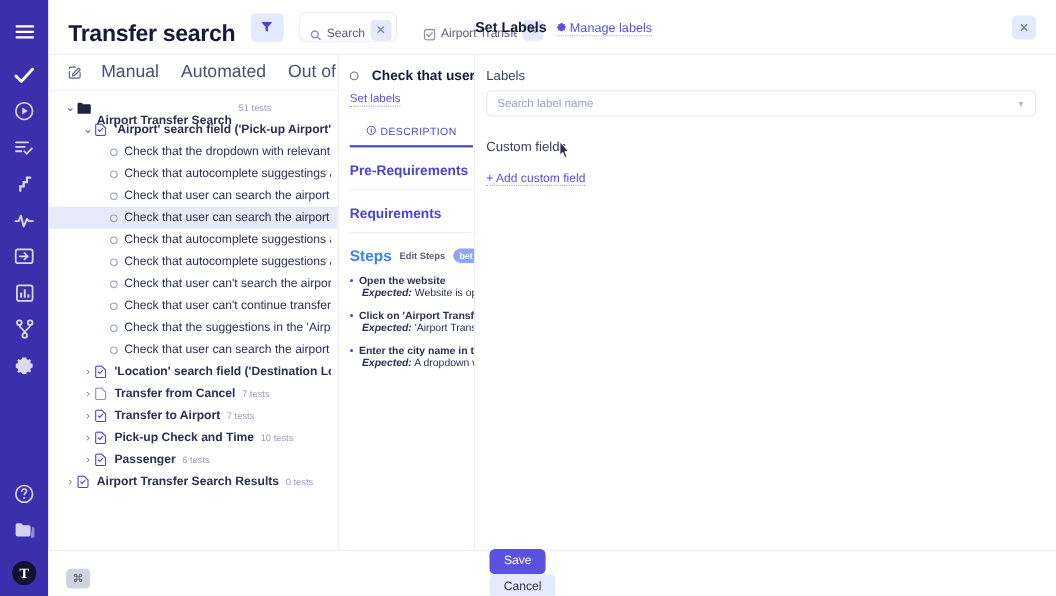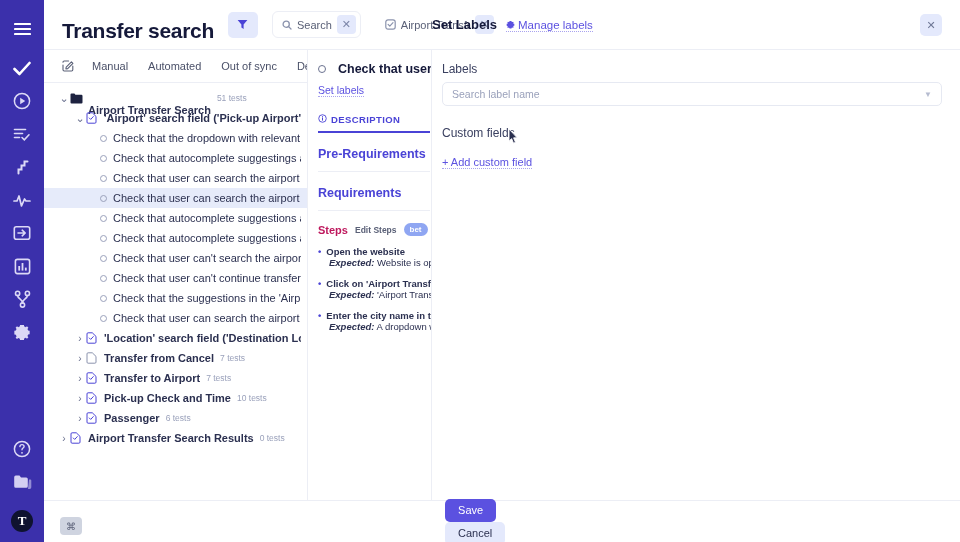--- a/index.html
+++ b/index.html
@@ -60,21 +60,21 @@
   .filter-btn {
     margin-left:14px;
     width:30px; height:26px; border-radius:5px;
     background:#e4e9fc; color:#4a43d6;
     display:flex; align-items:center; justify-content:center;
     cursor:pointer;
   }
   .tab-chip {
     margin-left:14px;
     height:27px; border-radius:6px;
-    display:flex; align-items:center; gap:5px;
+    display:flex; align-items:flex-end; gap:5px;
     padding:0 4px 0 9px;
     font-size:11px; color:#5a6077;
     background:#fff; border:1px solid #e6e9f2;
     max-width:100px; position:relative;
     cursor:pointer;
   }
   .tab-chip.plain { border:1px solid #eceef5; }
   .tab-chip.ghost { border:1px solid transparent; background:transparent; }
   .tab-chip .lbl {
     overflow:hidden; white-space:nowrap; text-overflow:clip;
@@ -109,21 +109,21 @@
 
   
   .content { display:flex; height:492px; }
   .tree-pane {
     width:264px; flex:0 0 264px; position:relative;
     border-right:1px solid #eceef5;
     overflow:hidden;
   }
   .filters {
     height:33px; display:flex; align-items:center; gap:0px;
-    padding-left:18px; font-size:11px; color:#4a5068;
+    padding-left:18px; font-size:16px; color:#4a5068;
     border-bottom:1px solid #eceef5;
     text-align:center;
   }
   .filters .fico { color:#5a6077; display:flex; align-items:center; margin-right:18px;}
   .filters .f { margin-right:20px; white-space:nowrap; cursor:pointer; }
 
   .tree { padding-top:5px; font-size:11px; }
   .trow {
     display:flex; align-items:center; height:20px;
     padding-right:6px; white-space:nowrap; cursor:pointer;
@@ -156,33 +156,33 @@
     white-space:nowrap;
   }
   .d-title .tcircle { border-color:#6b7290; flex:0 0 8px; width:8px; height:8px; }
   .set-labels-link {
     margin-top:8px; font-size:10.5px; color:#5b51e0;
     border-bottom:1px dotted #a9a3ef; display:inline-block;
     cursor:pointer;
   }
   .desc-tab {
     margin-top:17px; width:112px;
-    display:flex; align-items:center; justify-content:flex-start; gap:4px;
-    font-size:9.5px; font-weight:bold; letter-spacing:0.4px;
+    display:flex; align-items:center; justify-content:center; gap:4px;
+    font-size:9.5px; font-weight:normal; letter-spacing:0.4px;
     color:#4a43d6; padding-bottom:6px;
     border-bottom:2px solid #4a43d6;
     cursor:pointer;
   }
   .sec-h {
     margin-top:14px; font-size:12.5px; font-weight:bold; color:#4a43d6;
     white-space:nowrap;
   }
   .hr-l { border-top:1px solid #eceef5; margin-top:10px; width:112px; }
   .steps-row { display:flex; align-items:center; gap:7px; margin-top:12px; white-space:nowrap; }
-  .steps-row .sh { font-size:11px; font-weight:bold; color:#be185d; }
+  .steps-row .sh { font-size:14px; font-weight:bold; color:#3b82f6; }
   .edit-steps { font-size:8.5px; color:#5a6077; font-weight:bold; }
   .beta {
     font-size:8px; color:#fff; background:#8fa6f2;
     border-radius:8px; padding:2px 6px; font-weight:bold;
   }
   .step { margin-top:10px; white-space:nowrap; }
   .step .s-t { font-size:9.5px; font-weight:bold; color:#2b3050; display:flex; gap:5px;}
   .step .s-t .bullet { color:#4a43d6; }
   .step .s-e { font-size:9.5px; color:#2b3050; margin-left:11px; }
   .step .s-e i { font-weight:bold; }

